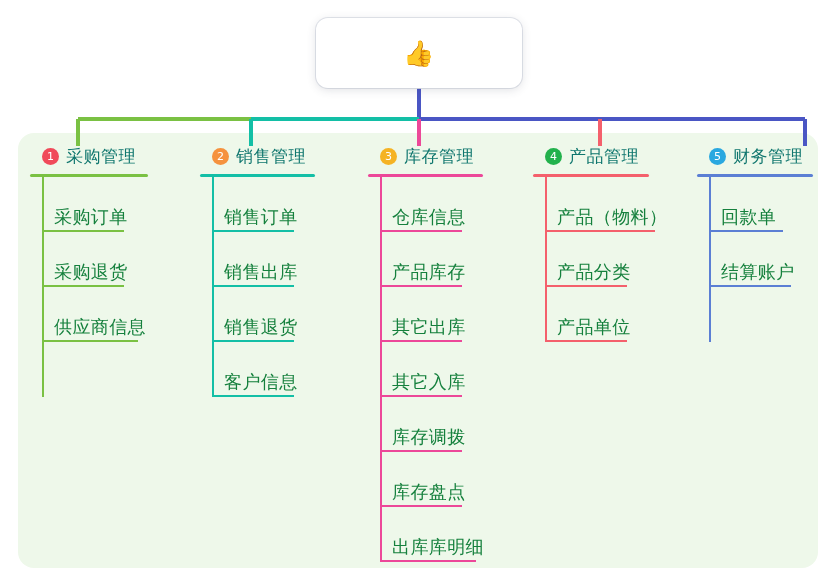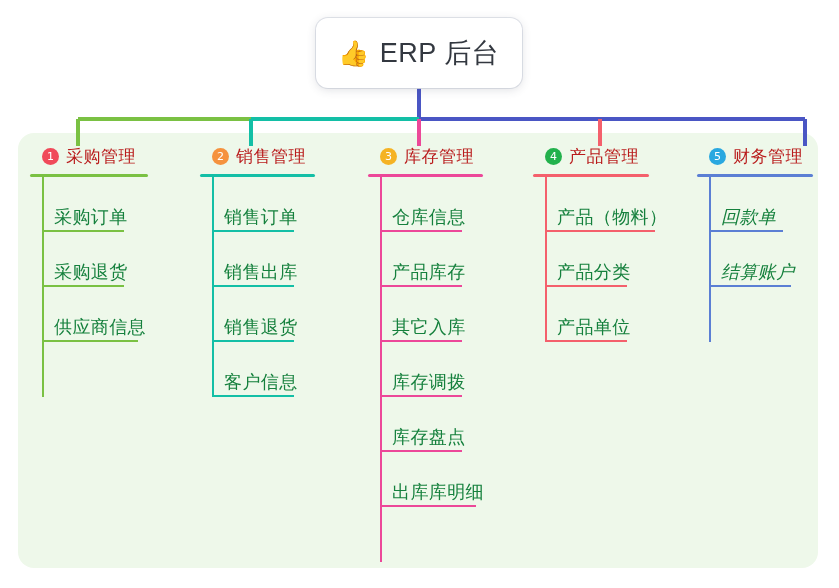--- a/index.html
+++ b/index.html
@@ -87,21 +87,21 @@
     border-radius: 50%;
     color: #ffffff;
     font-size: 11px;
     line-height: 17px;
     text-align: center;
     font-family: "DejaVu Sans", sans-serif;
     flex: 0 0 auto;
   }
   .col-title {
     font-size: 17px;
-    color: #b91c1c;
+    color: #0f766e;
     white-space: nowrap;
     letter-spacing: 0.5px;
   }
   .head-rule {
     height: 3px;
     border-radius: 2px;
     margin-top: 5px;
   }
 
   .leaf {
@@ -146,21 +146,20 @@
         <line x1="78" y1="119" x2="78" y2="146" stroke="#7ac143" stroke-width="4" stroke-linecap="butt"></line>
         <line x1="251" y1="119" x2="251" y2="146" stroke="#13bfa6" stroke-width="4" stroke-linecap="butt"></line>
         <line x1="419" y1="119" x2="419" y2="146" stroke="#ec4899" stroke-width="4" stroke-linecap="butt"></line>
         <line x1="600" y1="119" x2="600" y2="146" stroke="#f4606c" stroke-width="4" stroke-linecap="butt"></line>
         <line x1="805" y1="119" x2="805" y2="146" stroke="#4a56c4" stroke-width="4" stroke-linecap="butt"></line>
       </g>
   </svg>
 
   <div id="root-card">
     <span class="thumb">👍</span>
-    <span class="rtext">ERP 后台</span>
   </div>
 
   <div id="columns">
       <div class="column" style="left: 30px;">
         <div class="col-head">
           <span class="badge" style="background: rgb(240, 74, 90);">1</span>
           <span class="col-title">采购管理</span>
         </div>
         <div class="head-rule" style="background: rgb(122, 193, 67); width: 118px;"></div>
         <div style="position: relative;">
@@ -215,20 +214,24 @@
           <div class="spine" style="background: rgb(236, 72, 153); height: 385px;"></div>
           <div class="leaf">
             <span class="leaf-text">仓库信息</span>
             <div class="leaf-rule" style="background: rgb(236, 72, 153); width: 82px;"></div>
           </div>
           <div class="leaf">
             <span class="leaf-text">产品库存</span>
             <div class="leaf-rule" style="background: rgb(236, 72, 153); width: 82px;"></div>
           </div>
           <div class="leaf">
+            <span class="leaf-text">其它出库</span>
+            <div class="leaf-rule" style="background: rgb(236, 72, 153); width: 82px;"></div>
+          </div>
+          <div class="leaf">
             <span class="leaf-text">其它入库</span>
             <div class="leaf-rule" style="background: rgb(236, 72, 153); width: 82px;"></div>
           </div>
           <div class="leaf">
             <span class="leaf-text">库存调拨</span>
             <div class="leaf-rule" style="background: rgb(236, 72, 153); width: 82px;"></div>
           </div>
           <div class="leaf">
             <span class="leaf-text">库存盘点</span>
             <div class="leaf-rule" style="background: rgb(236, 72, 153); width: 82px;"></div>
@@ -260,21 +263,21 @@
             <div class="leaf-rule" style="background: rgb(244, 96, 108); width: 82px;"></div>
           </div>
         </div>
       </div>
       <div class="column" style="left: 697px;">
         <div class="col-head">
           <span class="badge" style="background: rgb(41, 168, 224);">5</span>
           <span class="col-title">财务管理</span>
         </div>
         <div class="head-rule" style="background: rgb(91, 127, 212); width: 116px;"></div>
-        <div style="position: relative; font-style: italic;">
+        <div style="position: relative;">
           <div class="spine" style="background: rgb(91, 127, 212); height: 165px;"></div>
           <div class="leaf">
             <span class="leaf-text">回款单</span>
             <div class="leaf-rule" style="background: rgb(91, 127, 212); width: 74px;"></div>
           </div>
           <div class="leaf">
             <span class="leaf-text">结算账户</span>
             <div class="leaf-rule" style="background: rgb(91, 127, 212); width: 82px;"></div>
           </div>
         </div>

